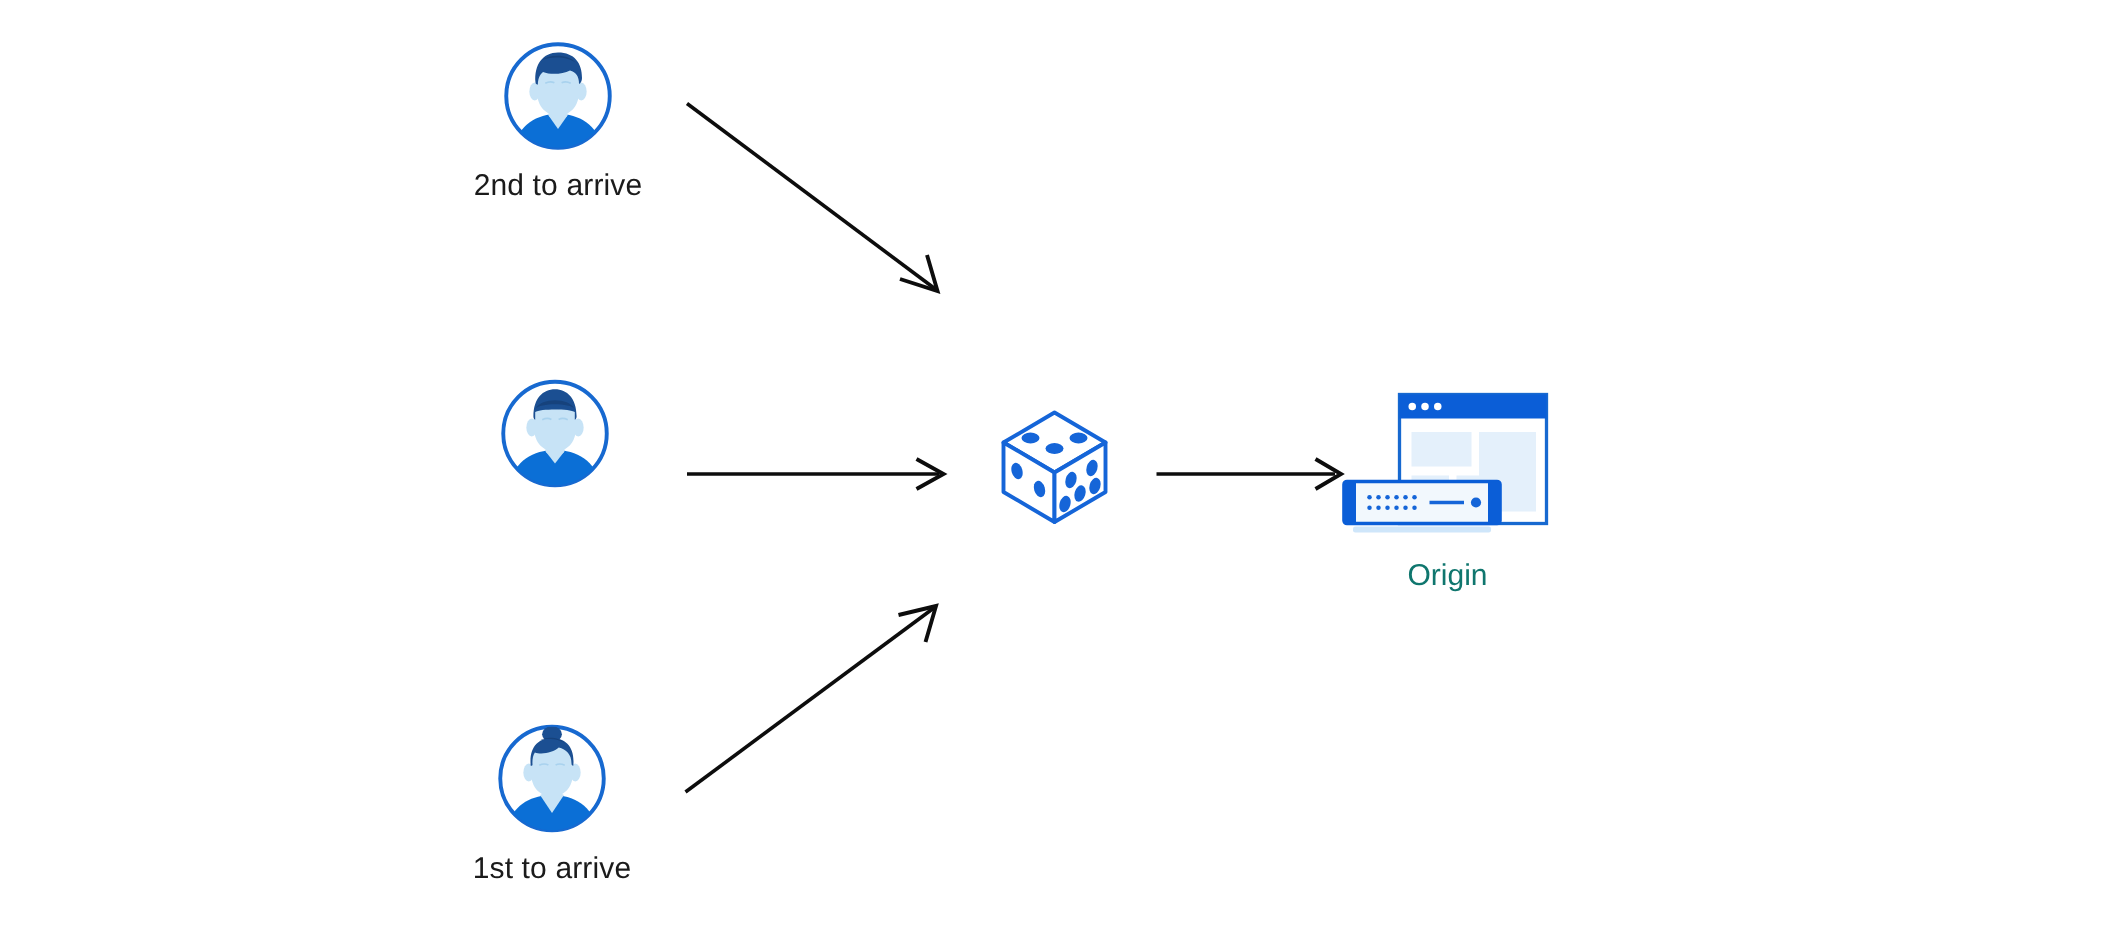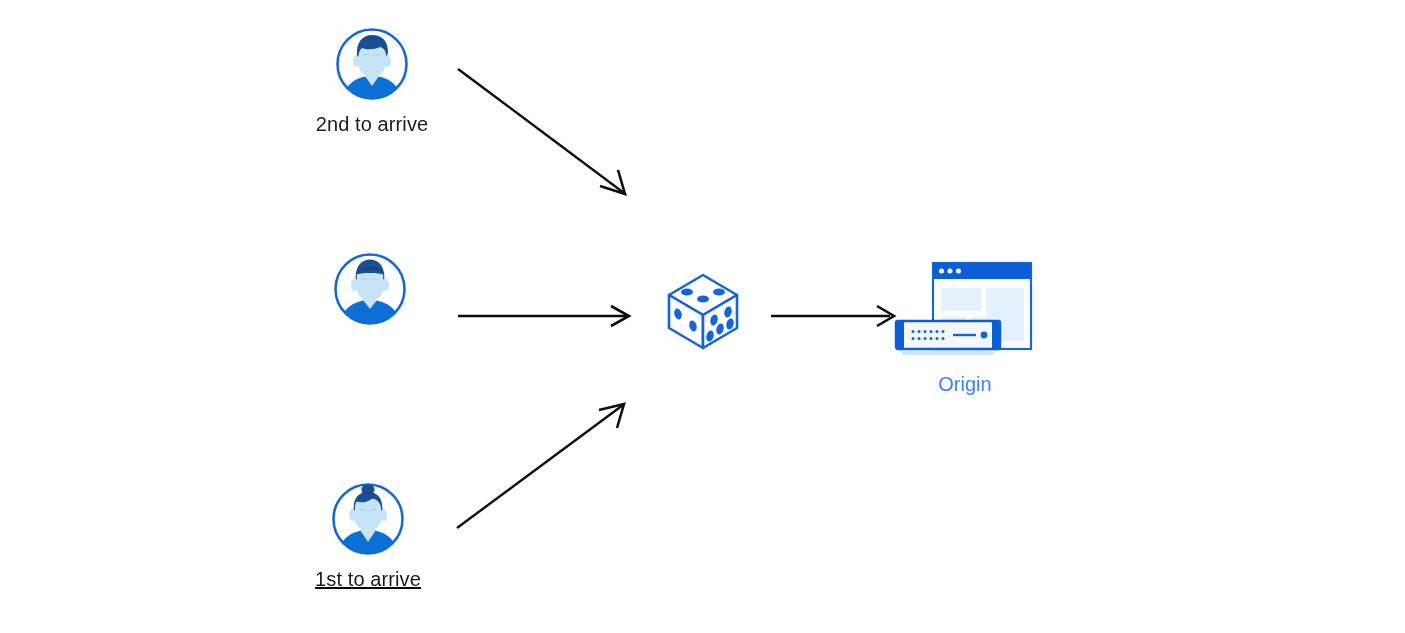--- a/index.html
+++ b/index.html
@@ -50,21 +50,21 @@
   .origin-visual {
     position: relative;
     width: 145px;
     height: 105px;
     margin: 0 auto;
   }
   .origin-group .caption {
     margin-top: 8px;
     font-size: 20px;
     line-height: 26px;
-    color: #3b82f6;
+    color: #0f766e;
     white-space: nowrap;
     text-align: center;
   }
 
   
   .dice-wrap {
     position: absolute;
     width: 90px;
     height: 90px;
   }
@@ -172,21 +172,21 @@
                    C48 21.4 28 21.4 24.8 23.6 L24.8 28.8
                    C24 28.6 23.6 27.8 23.6 26.5 Z" fill="#1b4f92"></path>
           <path d="M25 21.5 C29 14 47 14 51 21.5 C48 17.5 28 17.5 25 21.5 Z" fill="#16427c"></path>
           <path d="M29.5 28.8 C31.5 27.8 34 27.8 35.6 28.6" stroke="#a9d2ee" stroke-width="1.1" fill="none"></path>
           <path d="M40.4 28.6 C42 27.8 44.5 27.8 46.5 28.8" stroke="#a9d2ee" stroke-width="1.1" fill="none"></path>
         </g>
       </svg>
     </div>
   </div>
 
-  <div class="client" style="left:268px; top:481px;text-decoration:underline;">
+  <div class="client" style="left:268px; top:481px;">
     <div class="avatar-wrap">
       <svg width="76" height="76" viewBox="0 0 76 76">
         <defs>
           <clipPath id="clipC">
               <circle cx="38" cy="38" r="34.5"></circle>
             </clipPath>
         </defs>
         <circle cx="38" cy="38" r="34.5" fill="#ffffff" stroke="#1769d0" stroke-width="2.6"></circle>
         <g clip-path="url(#clipC)">
           <path d="M7 76 C9 57 23 49 38 49 C53 49 67 57 69 76 Z" fill="#0b6fd6"></path>

